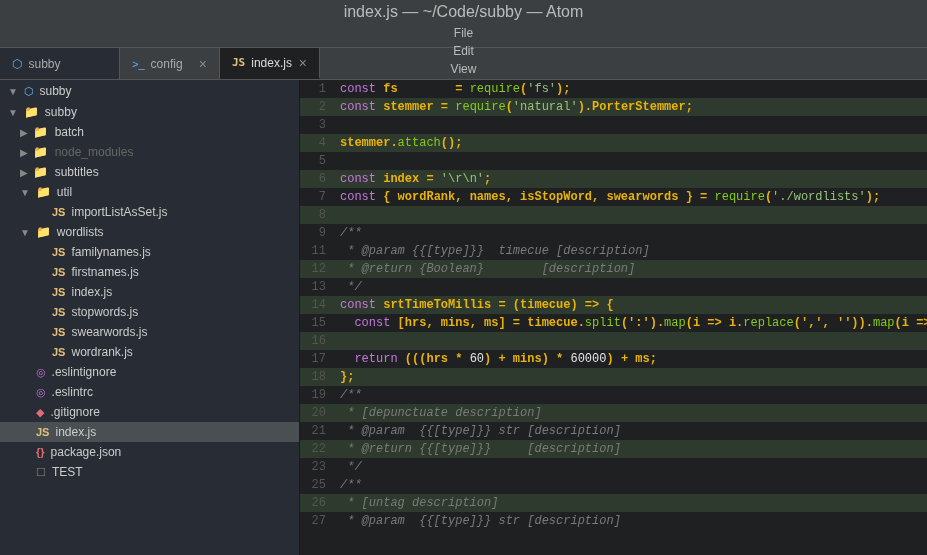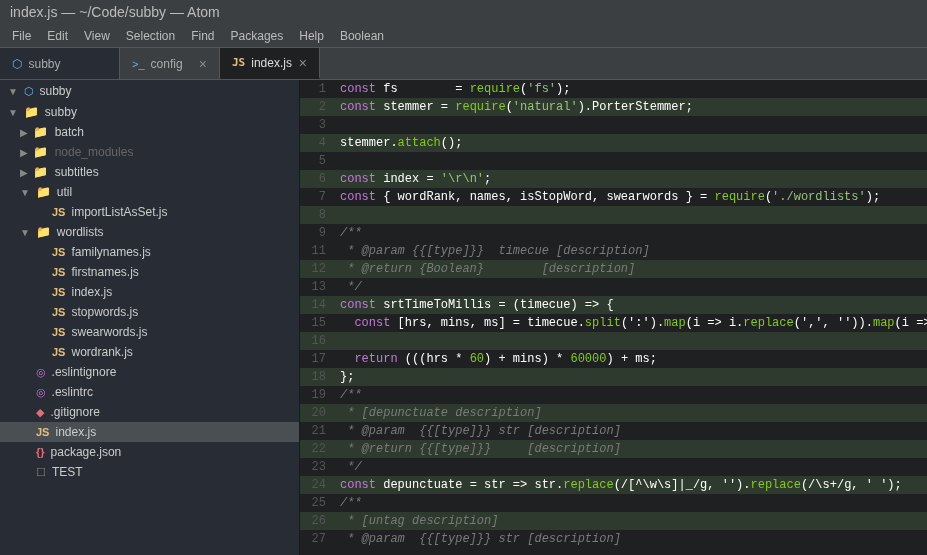--- a/index.html
+++ b/index.html
@@ -3,34 +3,36 @@
   <meta charset="utf-8">
   <style>
     * { margin: 0; padding: 0; box-sizing: border-box; }
     body { font-family: 'Segoe UI', Arial, sans-serif; font-size: 12px; background: #2b2b2b; color: #ccc; overflow: hidden; }
 
     
     #titlebar {
       background: #3c3f41;
       color: #bbb;
       padding: 4px 10px;
-      font-size: 14px;
+      font-size: 16px;
       height: 24px;
       display: flex;
       align-items: center;
+      justify-content: center;
     }
 
     
     #menubar {
       background: #3c3f41;
       border-bottom: 1px solid #555;
       display: flex;
       align-items: center;
       height: 24px;
       padding: 0 4px;
+      flex-direction: column;
     }
     .menu-item {
       padding: 2px 8px;
       color: #bbb;
       cursor: pointer;
       font-size: 12px;
     }
 
     
     #tabbar {
@@ -139,23 +141,23 @@
       white-space: pre;
       color: #abb2bf;
     }
     .line-hl { background: #2d3a2d; }
     .line-hl .line-num { background: #2d3a2d; }
 
     
     .kw { color: #c678dd; }
     .fn { color: #84cc16; }
     .str { color: #98c379; font-family: Liberation Mono, monospace; }
-    .num { color: #84cc16; }
+    .num { color: #e5e5e5; }
     .cmt { color: #7a7a7a; font-style: italic; }
-    .op { color: #ffffff; }
+    .op { color: #eab308; font-weight: bold; }
   </style>
 </head>
 <body>
 
 <div id="titlebar">
   <span>index.js — ~/Code/subby — Atom</span>
 </div>
 
 <div id="menubar">
     <span class="menu-item">File</span>
@@ -373,24 +375,20 @@
         <span class="line-content"><span class="cmt"> * @param  {{[type]}} str [description]</span></span>
       </div>
       <div class="code-line line-hl">
         <span class="line-num">22</span>
         <span class="line-content"><span class="cmt"> * @return {{[type]}}     [description]</span></span>
       </div>
       <div class="code-line">
         <span class="line-num">23</span>
         <span class="line-content"><span class="cmt"> */</span></span>
       </div>
-      <div class="code-line line-hl">
-        <span class="line-num">24</span>
-        <span class="line-content"><span class="kw">const</span><span class="op"> depunctuate = str =&gt; str.</span><span class="fn">replace</span><span class="op">(/[^\w\s]|_/g, '').</span><span class="fn">replace</span><span class="op">(/\s+/g, ' ');</span></span>
-      </div>
       <div class="code-line">
         <span class="line-num">25</span>
         <span class="line-content"><span class="cmt">/**</span></span>
       </div>
       <div class="code-line line-hl">
         <span class="line-num">26</span>
         <span class="line-content"><span class="cmt"> * [untag description]</span></span>
       </div>
       <div class="code-line">
         <span class="line-num">27</span>

